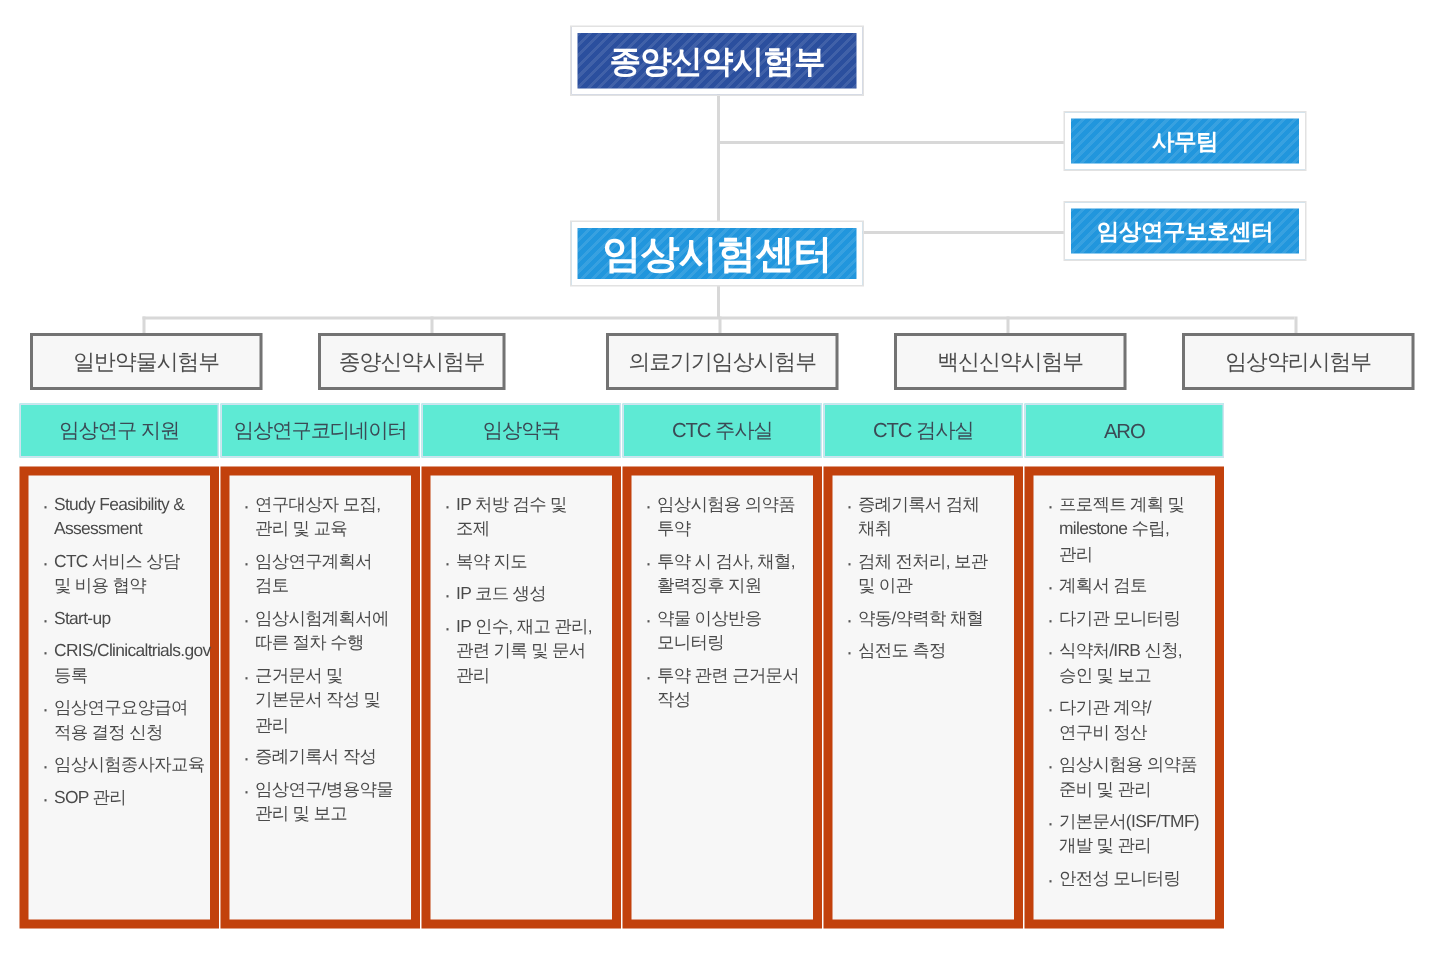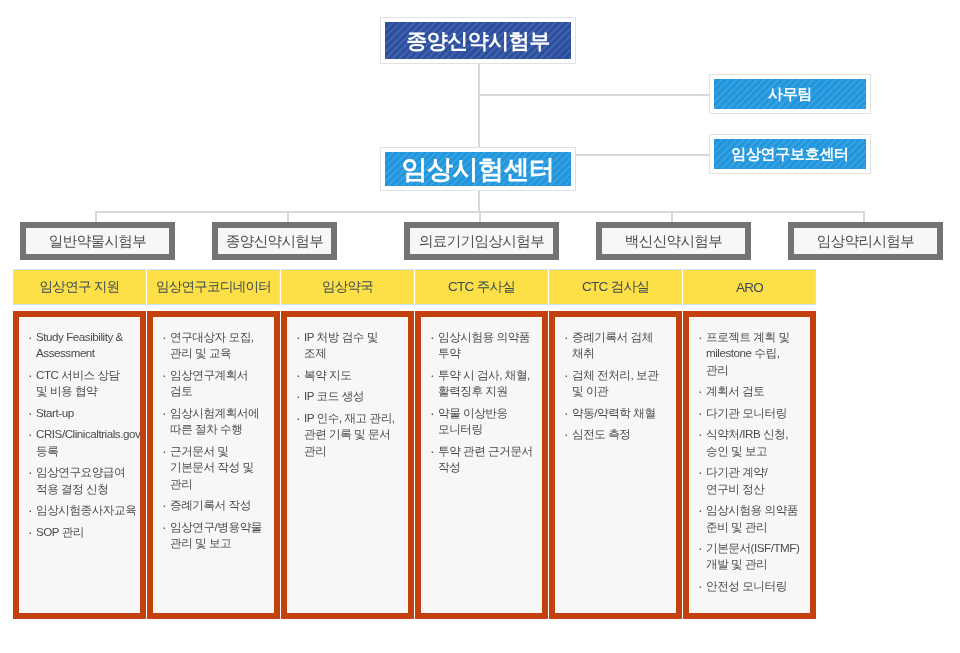--- a/index.html
+++ b/index.html
@@ -68,41 +68,41 @@
 
   
   .dept {
     position: absolute;
     box-sizing: border-box;
     display: flex;
     align-items: center;
     justify-content: center;
     text-align: center;
     background: #f7f7f7;
-    border: 6px solid #737373;
+    border: 2px solid #737373;
     color: #4c4c4c;
     font-size: 14.5px;
     letter-spacing: -0.6px;
     height: 38px;
   }
 
   
   .col {
     position: absolute;
     top: 269px;
     box-sizing: border-box;
   }
   .col-head {
     box-sizing: border-box;
     height: 36px;
     display: flex;
     align-items: center;
     justify-content: center;
     text-align: center;
-    background: #fde047;
+    background: #5eead4;
     border: 1px solid #cfe2ef;
     color: #3b4a55;
     font-size: 13.5px;
     letter-spacing: -0.7px;
   }
   .col-body {
     box-sizing: border-box;
     height: 308px;
     margin-top: 6px;
     background: #f7f7f7;

